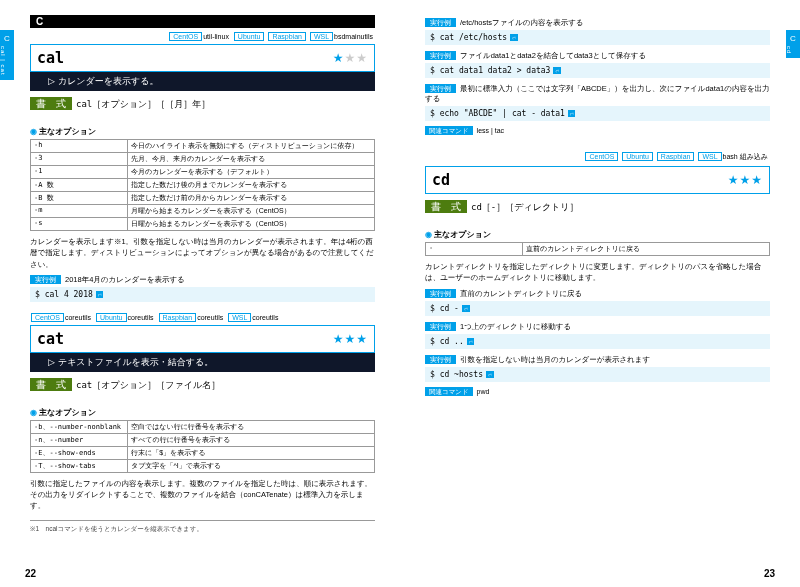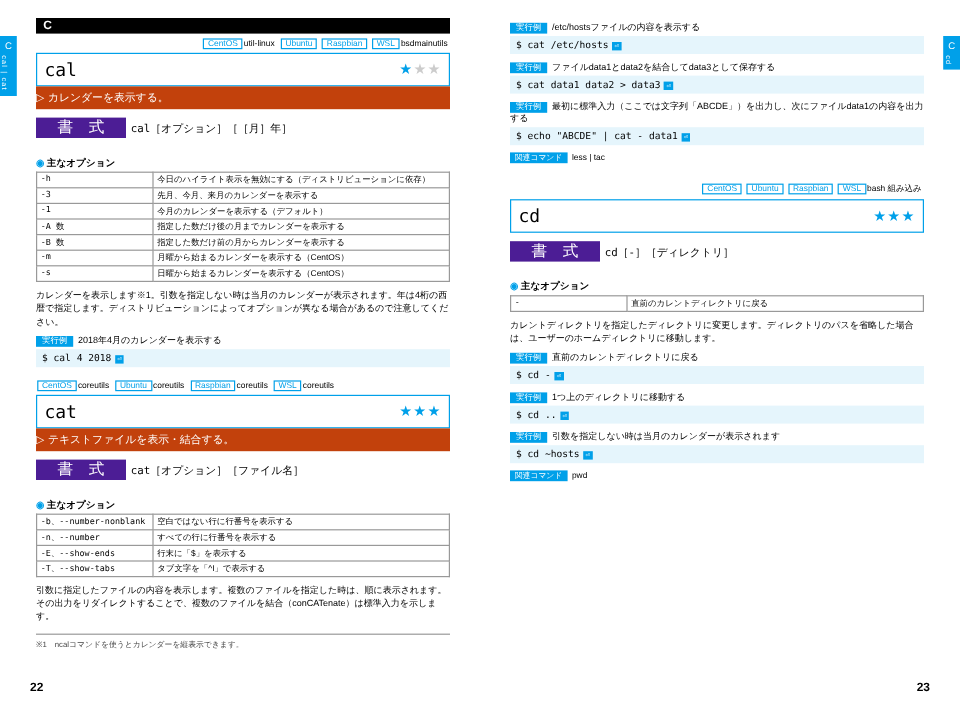--- a/index.html
+++ b/index.html
@@ -9,27 +9,27 @@
   .page.right { padding-right:30px; }
   .tab-left, .tab-right { position:absolute; top:30px; width:14px; background:#00A0E9; color:#fff; font-size:8px; padding:4px 0; text-align:center; }
   .tab-left { left:0; }
   .tab-right { right:0; }
   .tab-sub { font-size:6px; writing-mode:vertical-rl; margin-top:3px; letter-spacing:1px; }
   .section-letter { background:#000; color:#fff; font-weight:bold; padding:1px 6px; font-size:10px; margin-bottom:3px; display:inline-block; width:calc(100% - 12px); }
   .platforms { text-align:right; font-size:7px; margin:2px 0 4px 0; }
   .platforms span.box { border:1px solid #00A0E9; color:#00A0E9; padding:0 3px; margin:0 1px; }
   .platforms span.txt { color:#000; margin-right:2px; }
   .cmd-box { border:1.5px solid #00A0E9; padding:4px 6px; display:flex; justify-content:space-between; align-items:center; background:#fff; }
-  .cmd-name { font-size:15px; font-family:monospace; font-weight:normal;text-align:center; }
+  .cmd-name { font-size:15px; font-family:monospace; font-weight:bold;text-align:center; }
   .stars { color:#00A0E9; font-size:12px; letter-spacing:1px; }
   .stars .empty { color:#ccc; }
-  .cmd-desc { background:#c2410c; color:#fff; padding:3px 0; font-size:9px; }
+  .cmd-desc { background:#0f172a; color:#fff; padding:3px 18px; font-size:9px; }
   .cmd-desc .arrow { margin-right:3px; }
   .syntax-bar { margin-top:6px; font-size:9px; font-family:monospace; }
-  .syntax-bar .tag { background:#4c1d95; color:#fff; padding:1px 18px; font-size:13px; margin-right:4px; }
+  .syntax-bar .tag { background:#4d7c0f; color:#fff; padding:1px 6px; font-size:10px; margin-right:4px; }
   .sub-head { font-size:8px; margin:15px 0 2px 0; font-weight:bold; }
   .sub-head .dot { color:#00A0E9; margin-right:2px; }
   table.opts { width:100%; border-collapse:collapse; font-size:7px; }
   table.opts td { border:1px solid #999; padding:1px 3px; vertical-align:top; }
   table.opts td:first-child { width:90px; font-family:monospace; }
   .body-text { font-size:7.5px; line-height:1.5; margin:5px 0; }
   .ex-tag { background:#00A0E9; color:#fff; padding:1px 5px; font-size:7px; margin-right:4px; }
   .ex-line { font-size:7.5px; margin:3px 0 2px 0; }
   .code-box { background:#E5F5FC; padding:3px 5px; font-family:monospace; font-size:8px; margin:2px 0 6px 0; }
   .code-box .ret { background:#00A0E9; color:#fff; font-size:6px; padding:0 2px; margin-left:3px; }

